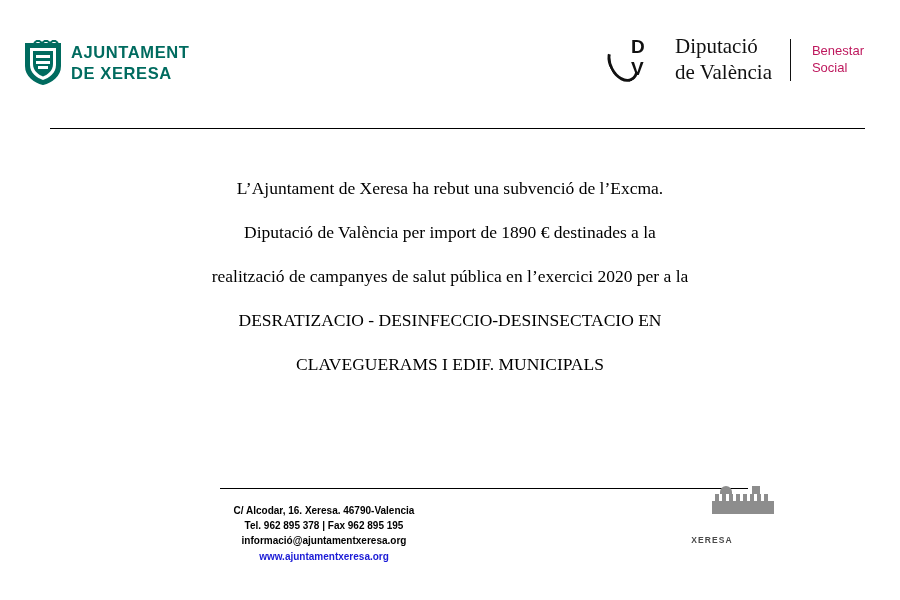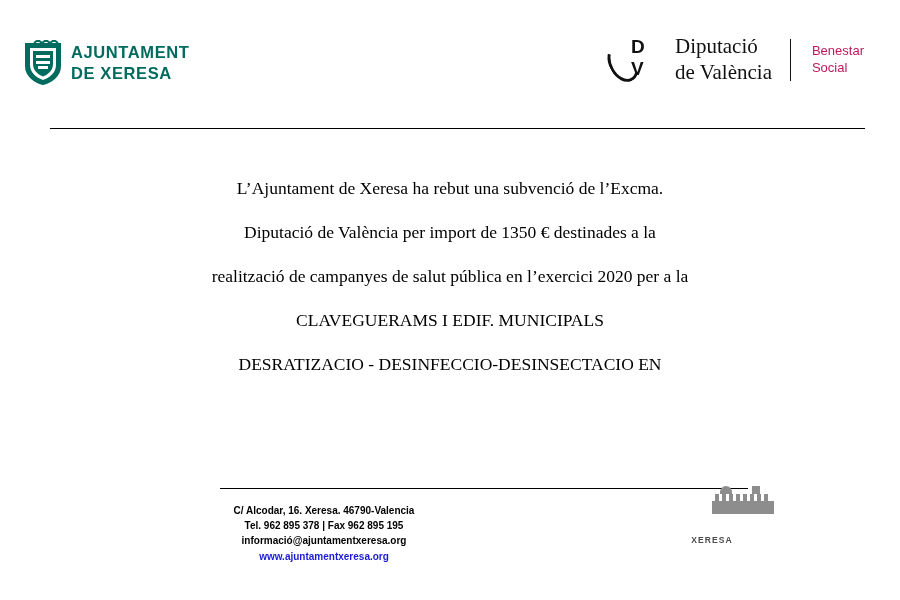--- a/index.html
+++ b/index.html
@@ -254,24 +254,24 @@
       <div>Benestar</div>
       <div>Social</div>
     </span>
   </div>
 </div>
 
 <div class="rule-top"></div>
 
 <div class="body-text">
   <p>L’Ajuntament de Xeresa ha rebut una subvenció de l’Excma.</p>
-  <p>Diputació de València per import de 1350 € destinades a la</p>
+  <p>Diputació de València per import de 1890 € destinades a la</p>
   <p>realització de campanyes de salut pública en l’exercici 2020 per a la</p>
+  <p>DESRATIZACIO - DESINFECCIO-DESINSECTACIO EN</p>
   <p>CLAVEGUERAMS I EDIF. MUNICIPALS</p>
-  <p>DESRATIZACIO - DESINFECCIO-DESINSECTACIO EN</p>
 </div>
 
 <div class="rule-bottom"></div>
 
 <div class="footer-address">
   <div>C/ Alcodar, 16. Xeresa. 46790-Valencia</div>
   <div>Tel. 962 895 378 |  Fax 962 895 195</div>
   <div>informació@ajuntamentxeresa.org</div>
   <div class="weblink">www.ajuntamentxeresa.org</div>
 </div>

